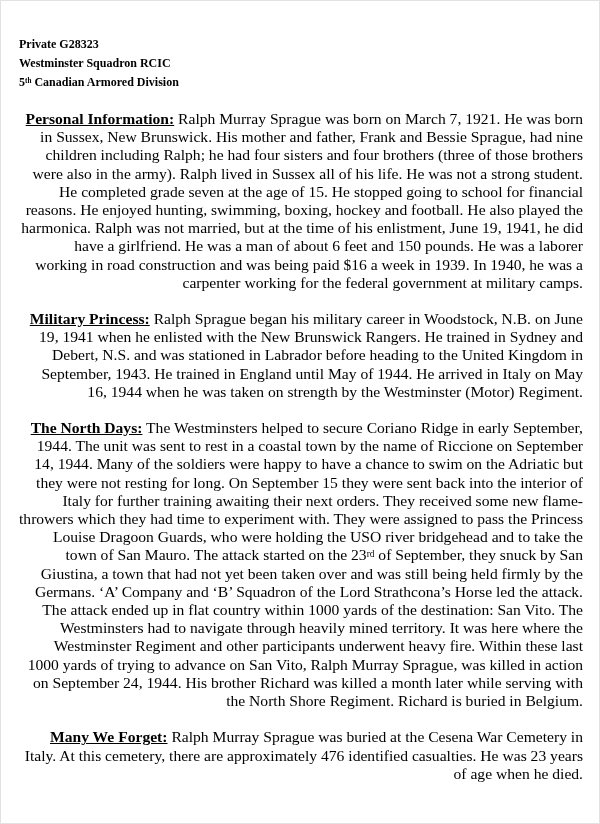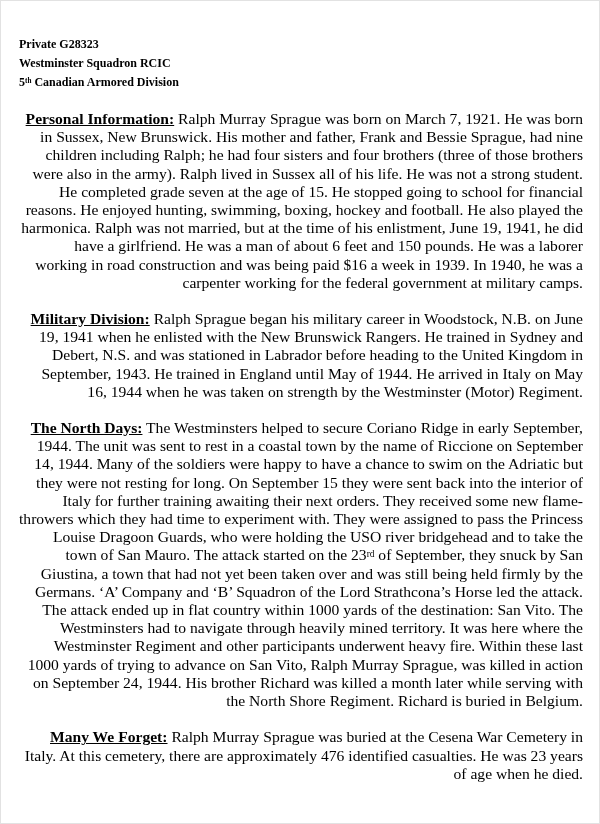--- a/index.html
+++ b/index.html
@@ -54,21 +54,21 @@
     <div>Westminster Squadron RCIC</div>
     <div><span>5</span><span class="sup">th</span><span> Canadian Armored Division</span></div>
   </div>
 
   <p class="body-section">
     <span class="heading">Personal Information:</span>
     <span>Ralph Murray Sprague was born on March 7, 1921. He was born in Sussex, New Brunswick. His mother and father, Frank and Bessie Sprague, had nine children including Ralph; he had four sisters and four brothers (three of those brothers were also in the army). Ralph lived in Sussex all of his life. He was not a strong student. He completed grade seven at the age of 15. He stopped going to school for financial reasons. He enjoyed hunting, swimming, boxing, hockey and football. He also played the harmonica. Ralph was not married, but at the time of his enlistment, June 19, 1941, he did have a girlfriend. He was a man of about 6 feet and 150 pounds. He was a laborer working in road construction and was being paid $16 a week in 1939. In 1940, he was a carpenter working for the federal government at military camps.</span>
   </p>
 
   <p class="body-section">
-    <span class="heading">Military Division:</span>
+    <span class="heading">Military Princess:</span>
     <span>Ralph Sprague began his military career in Woodstock, N.B. on June 19, 1941 when he enlisted with the New Brunswick Rangers. He trained in Sydney and Debert, N.S. and was stationed in Labrador before heading to the United Kingdom in September, 1943. He trained in England until May of 1944. He arrived in Italy on May 16, 1944 when he was taken on strength by the Westminster (Motor) Regiment.</span>
   </p>
 
   <p class="body-section">
     <span class="heading">The North Days:</span>
     <span>The Westminsters helped to secure Coriano Ridge in early September, 1944. The unit was sent to rest in a coastal town by the name of Riccione on September 14, 1944. Many of the soldiers were happy to have a chance to swim on the Adriatic but they were not resting for long. On September 15 they were sent back into the interior of Italy for further training awaiting their next orders. They received some new flame-throwers which they had time to experiment with. They were assigned to pass the Princess Louise Dragoon Guards, who were holding the USO river bridgehead and to take the town of San Mauro. The attack started on the 23</span><span class="sup">rd</span><span> of September, they snuck by San Giustina, a town that had not yet been taken over and was still being held firmly by the Germans. ‘A’ Company and ‘B’ Squadron of the Lord Strathcona’s Horse led the attack. The attack ended up in flat country within 1000 yards of the destination: San Vito. The Westminsters had to navigate through heavily mined territory. It was here where the Westminster Regiment and other participants underwent heavy fire. Within these last 1000 yards of trying to advance on San Vito, Ralph Murray Sprague, was killed in action on September 24, 1944. His brother Richard was killed a month later while serving with the North Shore Regiment. Richard is buried in Belgium.</span>
   </p>
 
   <p class="body-section">
     <span class="heading">Many We Forget:</span>

